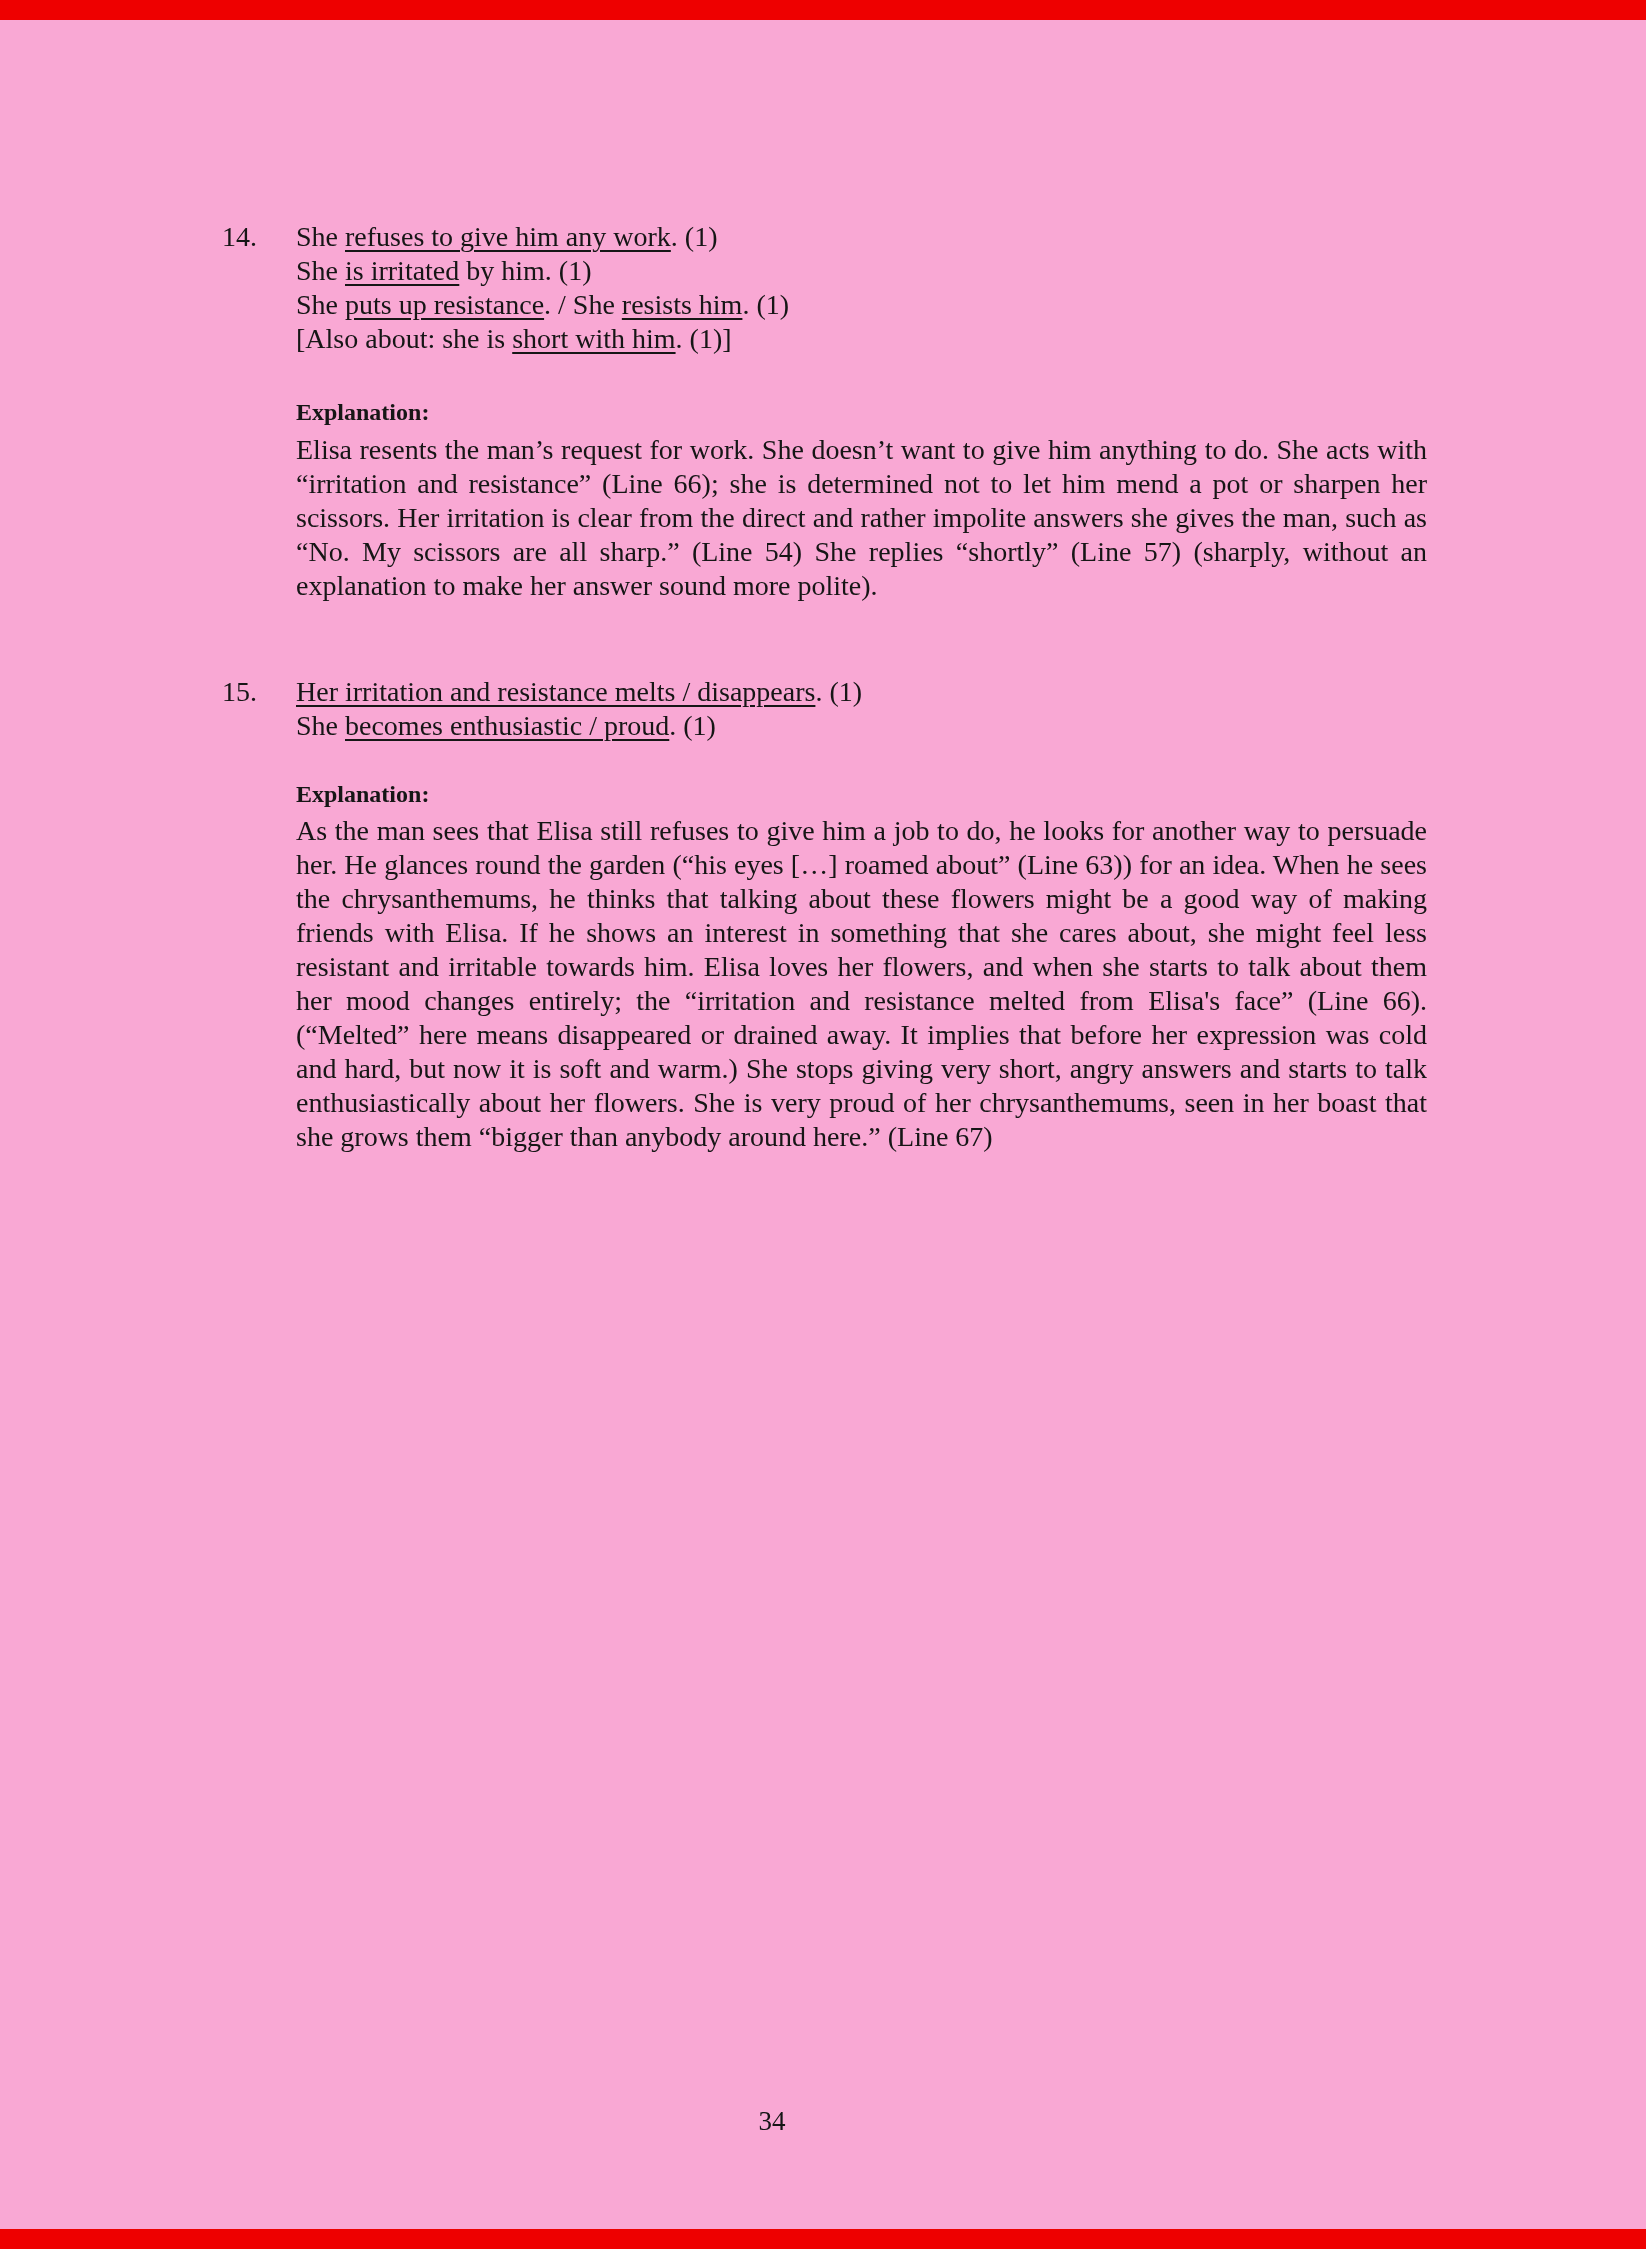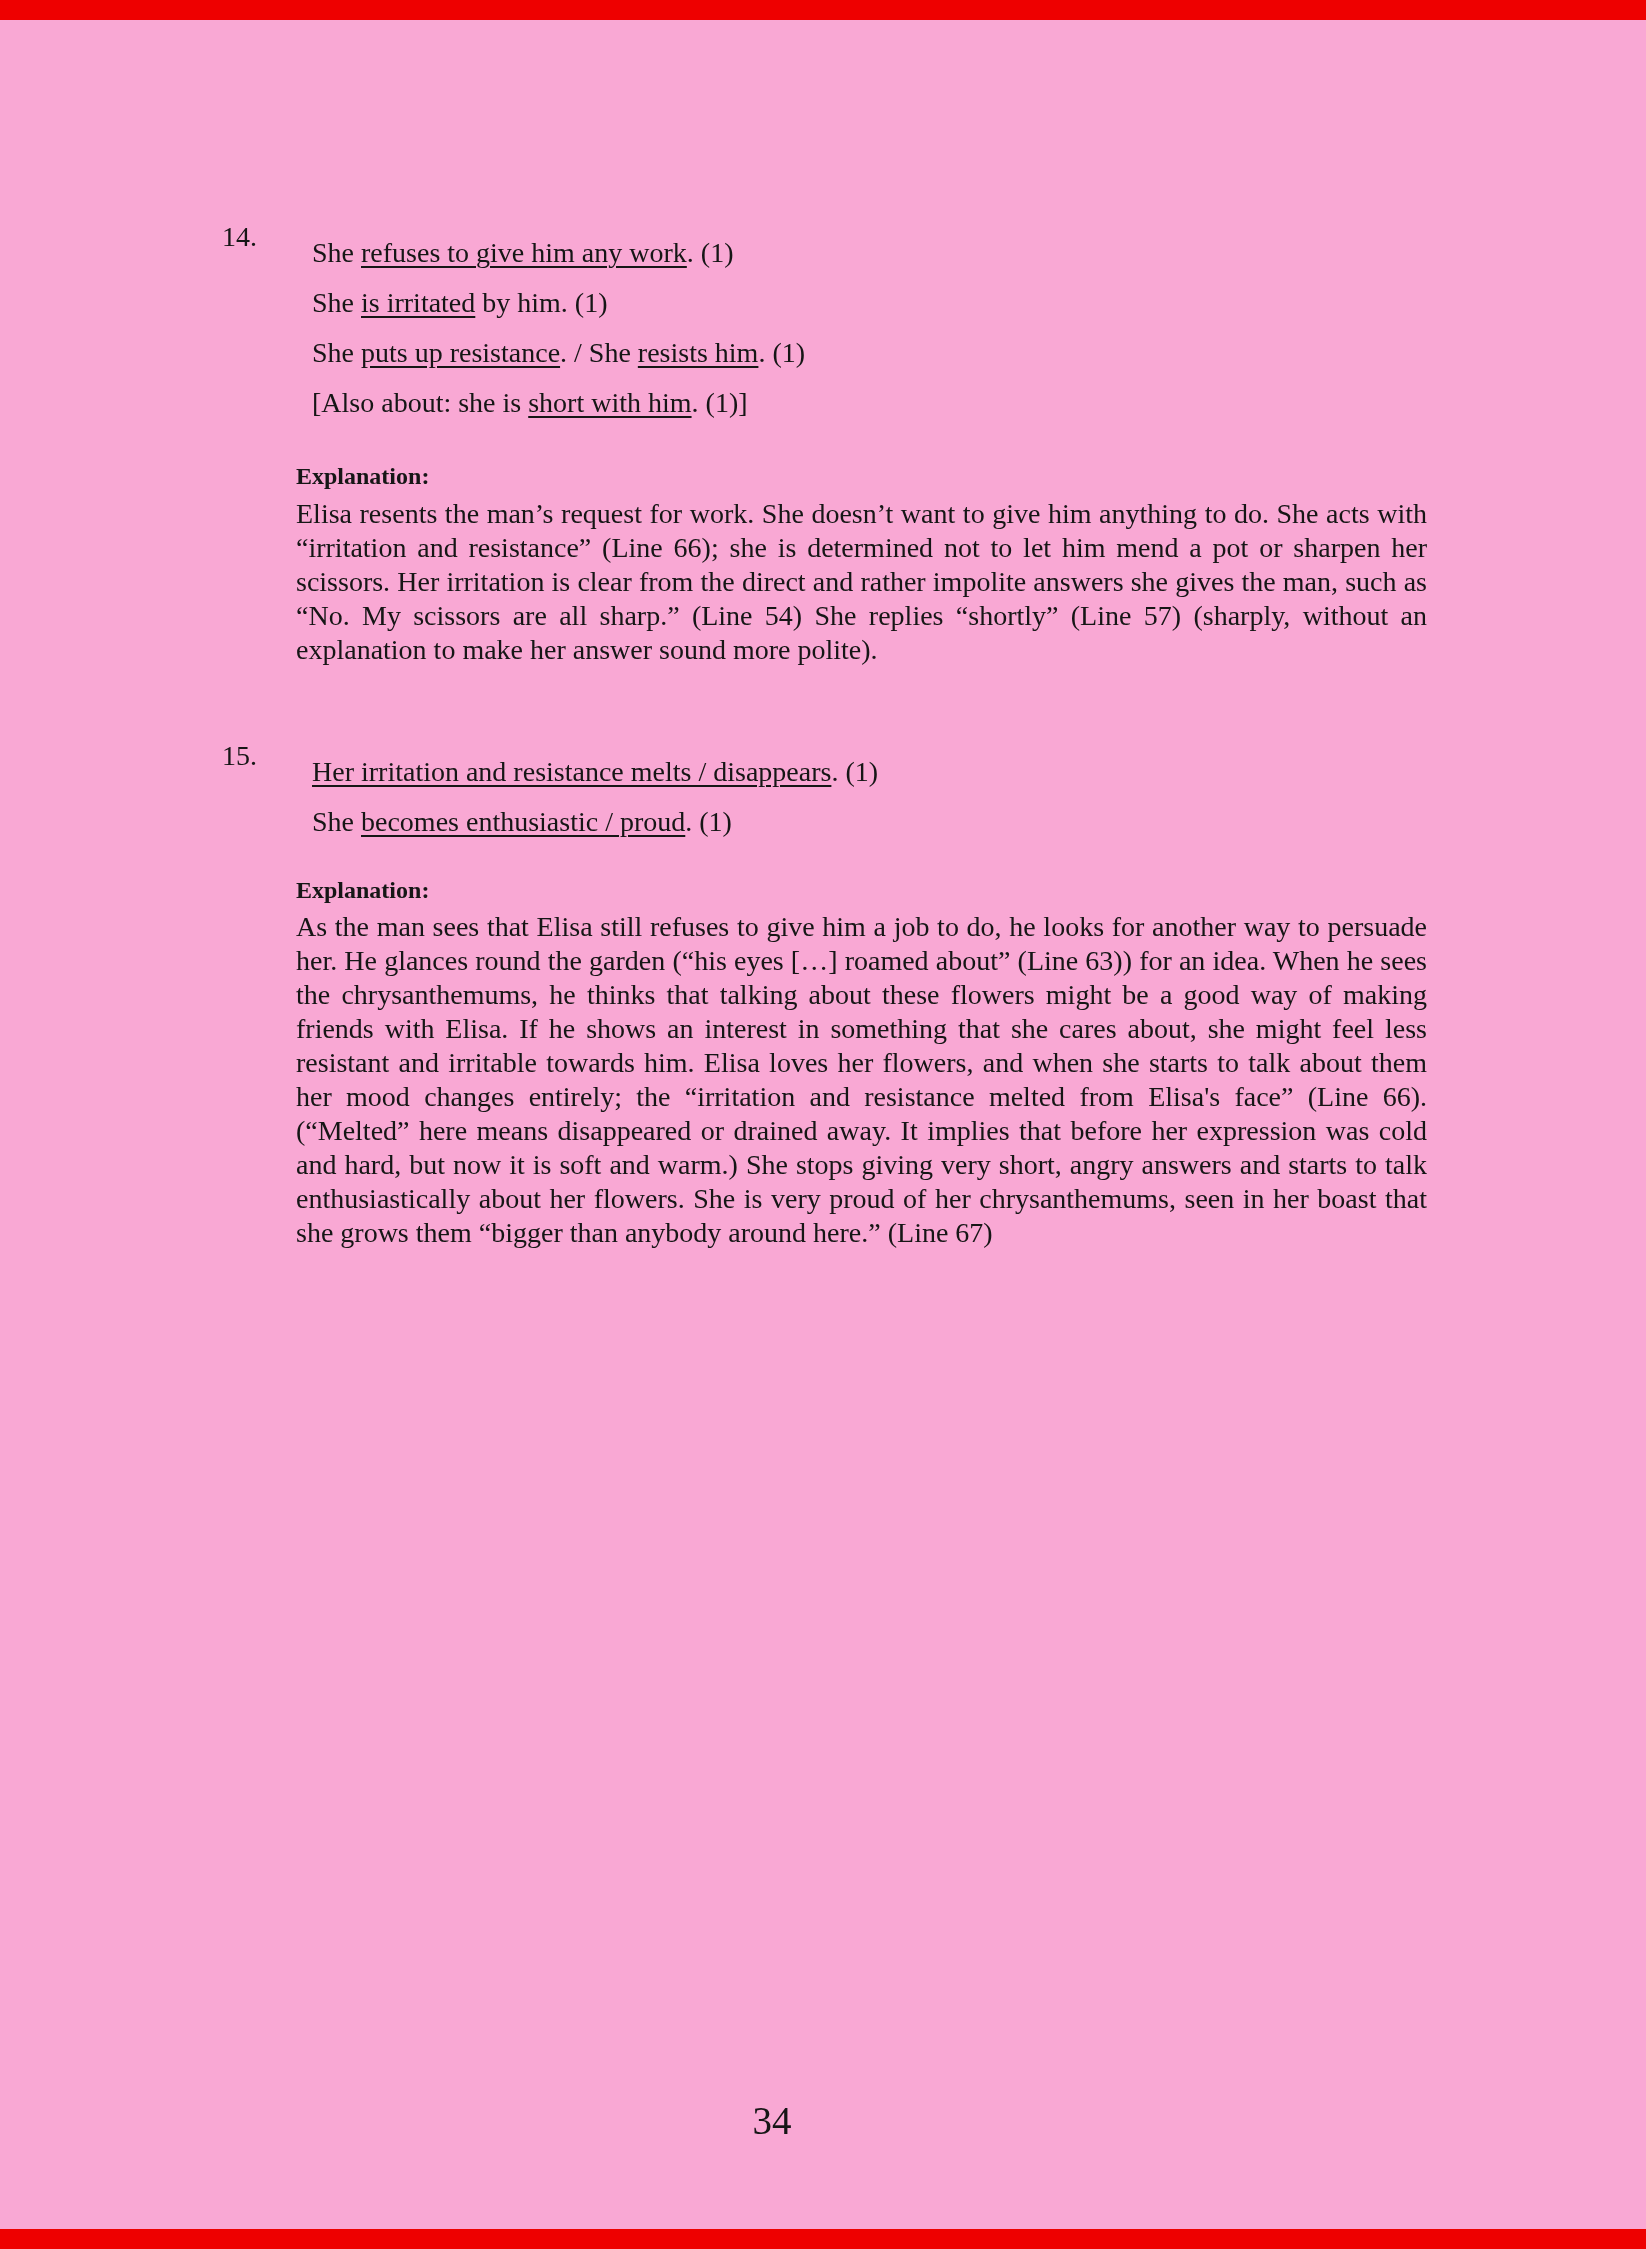--- a/index.html
+++ b/index.html
@@ -28,21 +28,21 @@
     font-size: 28px;
     line-height: 34px;
   }
   .question {
     display: grid;
     grid-template-columns: 74px 1131px;
   }
   .question.q15 { margin-top: 72px; }
   .qnum { grid-column: 1; }
   .qbody { grid-column: 2; }
-  .aline { margin: 16px; }
+  .aline { margin: 0; }
   .u {
     text-decoration: underline;
     text-decoration-thickness: 1.8px;
     text-underline-offset: 4.4px;
   }
   .exh {
     margin: 39px 0 0 0;
     font-size: 24px;
     line-height: 34px;
     font-weight: bold;
@@ -51,21 +51,21 @@
   .expl {
     margin: 3.7px 0 0 0;
     text-align: justify;
   }
   .footer {
     position: absolute;
     left: 0;
     top: 2104px;
     width: 1544px;
     text-align: center;
-    font-size: 39px;
+    font-size: 27px;
     line-height: 34px;
   }
 </style>
 </head>
 <body>
 
 <div class="page">
 
   <div class="edge-bar top" style="background: rgb(238, 0, 0);"></div>
 

